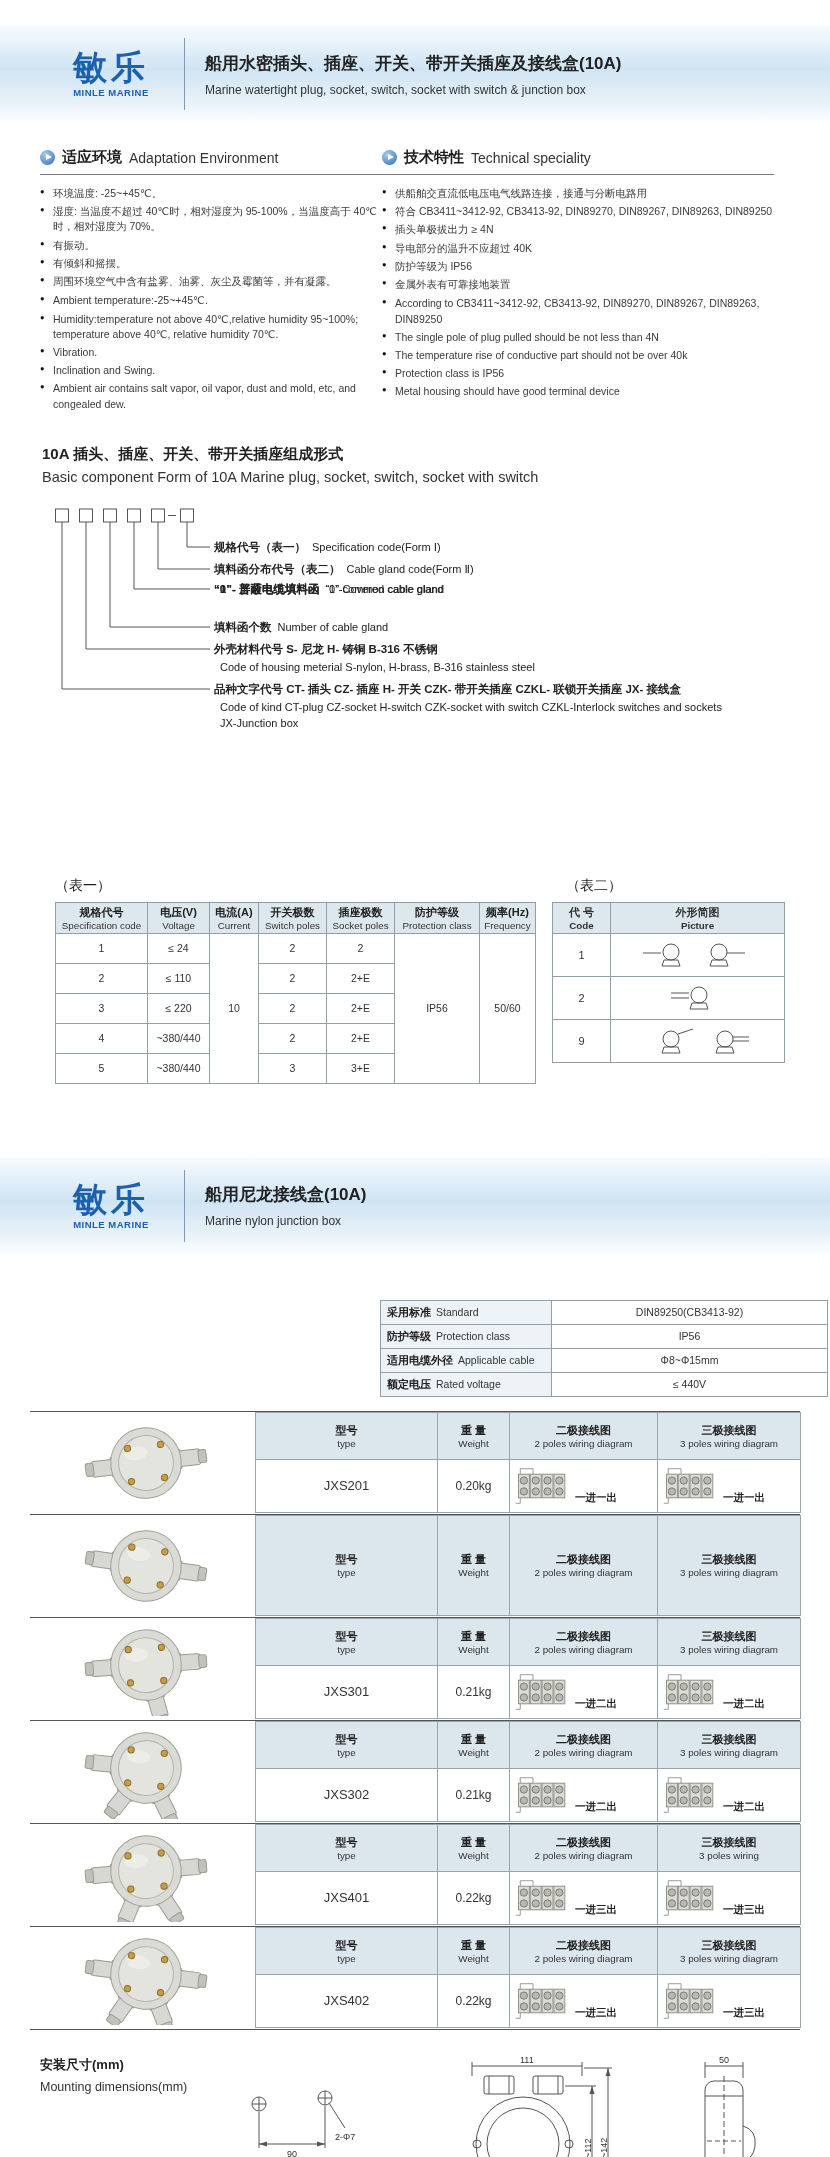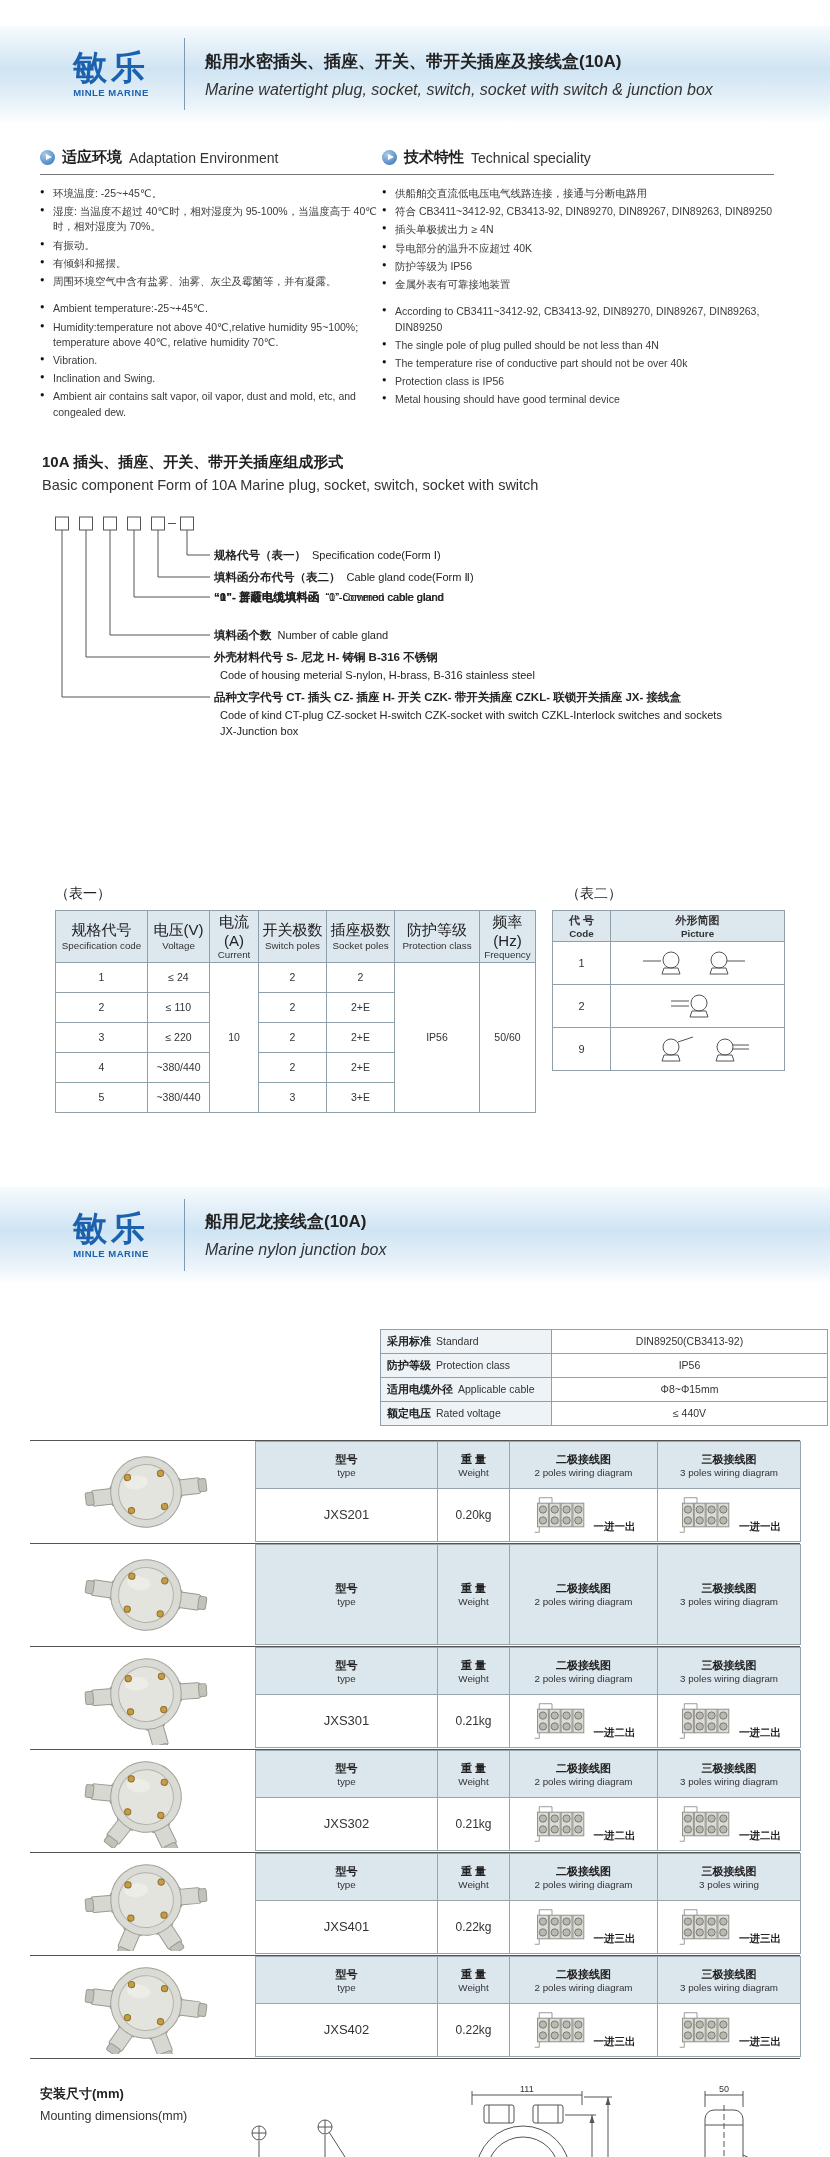--- a/index.html
+++ b/index.html
@@ -7,55 +7,55 @@
   .page{width:830px;min-height:2157px;position:relative;padding-top:26px;box-sizing:border-box;}
 
   
   .band{height:96px;display:flex;align-items:center;
         background:linear-gradient(180deg,#f7fbfe 0%,#cfe4f3 45%,#e8f2f9 80%,#fdfefe 100%);}
   .logo{width:118px;margin-left:52px;text-align:center;}
   .logo-cn{font-size:34px;font-weight:bold;color:#1b61ae;letter-spacing:4px;line-height:1;}
   .logo-en{font-size:9.5px;font-weight:bold;color:#1b61ae;letter-spacing:.5px;margin-top:3px;}
   .vr{width:1px;height:72px;background:#7e9ab5;margin:0 20px 0 14px;}
   .t-cn{font-size:17px;color:#222;font-weight:600;margin-bottom:8px;}
-  .t-en{font-size:16px;color:#333;font-style:italic;}
+  .t-en{font-size:12px;color:#333;}
 
   
   .cols{display:flex;padding:0 40px;margin-top:26px;}
   .col-left{width:342px;}
   .col-right{width:392px;}
   .h{display:flex;align-items:center;gap:7px;border-bottom:1px solid #777;padding-bottom:7px;margin-bottom:11px;}
   .hicon{width:15px;height:15px;min-width:15px;border-radius:50%;
          background:radial-gradient(circle at 35% 30%,#aacdea,#2a6db5);position:relative;}
   .hicon::after{content:"";position:absolute;left:5.5px;top:4px;
          border-left:6px solid #fff;border-top:3.5px solid transparent;border-bottom:3.5px solid transparent;}
   .hcn{font-size:15px;font-weight:bold;color:#1d1d1d;}
   .hen{font-size:14px;color:#333;}
   .blist{list-style:none;margin:0;padding:0;}
   .blist li{position:relative;padding-left:13px;margin-bottom:3px;font-size:10.5px;line-height:1.45;color:#3a3a3a;}
   .blist li::before{content:"●";position:absolute;left:0;top:1px;font-size:7.5px;color:#111;}
-  .blist.en{margin-top:12px;}
+  .blist.en{margin-top:4px;}
 
   
   .codeform{margin:30px 40px 0 42px;}
   .cf-cn{font-size:15px;font-weight:600;color:#222;margin-bottom:5px;}
   .cf-en{font-size:14.5px;color:#333;}
   .diagwrap{position:relative;height:238px;margin-top:16px;}
   .dlabel{position:absolute;left:172px;font-size:11px;color:#222;white-space:nowrap;line-height:16px;}
   .dlabel .lcn{font-weight:bold;font-size:11.5px;}
   .dlabel .len{margin-left:6px;}
 
   
   .forms{display:flex;padding:0 42px 0 55px;margin-top:138px;}
   .fcap{font-size:14px;color:#222;margin-bottom:7px;}
   table{border-collapse:collapse;}
   .t1{width:480px;table-layout:fixed;}
   .t1 th,.t1 td{border:1px solid #90a0aa;text-align:center;padding:2px 1px;}
   .t1 th{background:#dde7ee;}
-  .t1 .cn{font-size:15px;font-weight:normal;color:#222;}
+  .t1 .cn{font-size:11px;font-weight:bold;color:#222;}
   .t1 .en{font-size:9.8px;font-weight:normal;color:#333;}
   .t1 td{font-size:10.5px;height:25px;color:#333;}
   .f2{margin-left:16px;width:232px;}
   .t2{width:232px;table-layout:fixed;}
   .t2 th,.t2 td{border:1px solid #90a0aa;text-align:center;padding:2px;}
   .t2 th{background:#dde7ee;}
   .t2 td{height:38px;font-size:11px;}
   .f2pic svg{display:block;margin:0 auto;}
 
   
@@ -72,21 +72,21 @@
   .prod{position:relative;height:102px;margin:0 30px;border-top:1px solid #555;}
   .prod:last-child{border-bottom:1px solid #555;}
   .pimg{position:absolute;left:10px;top:4px;width:212px;height:94px;}
   .ptab{position:absolute;left:225px;top:0;width:545px;height:101px;table-layout:fixed;}
   .ptab th,.ptab td{border:1px solid #97a5af;text-align:center;padding:3px;}
   .ptab th{background:#dce6ed;height:40px;}
   .ptab .cn{font-size:11px;font-weight:bold;color:#222;}
   .ptab .en{font-size:9.8px;font-weight:normal;color:#333;}
   .ptype{font-size:13px;color:#333;}
   .pweight{font-size:12px;color:#333;}
-  .wire{display:flex;align-items:flex-end;justify-content:center;gap:2px;}
+  .wire{display:flex;align-items:flex-end;justify-content:flex-start;gap:2px;}
   .wlabel{font-size:10.5px;font-weight:bold;color:#222;padding-bottom:2px;}
 
   
   .footer{display:flex;padding:26px 20px 0 40px;}
   .ft-cn{font-size:13px;font-weight:bold;color:#222;margin-bottom:6px;}
   .ft-en{font-size:12.5px;color:#333;}
   .fdraw{display:flex;align-items:flex-start;margin-left:40px;gap:55px;}
   .dimtext{font-size:9px;fill:#333;}
   svg .ln{stroke:#555;fill:none;stroke-width:1;}
   svg .thin{stroke:#777;fill:none;stroke-width:.8;}

